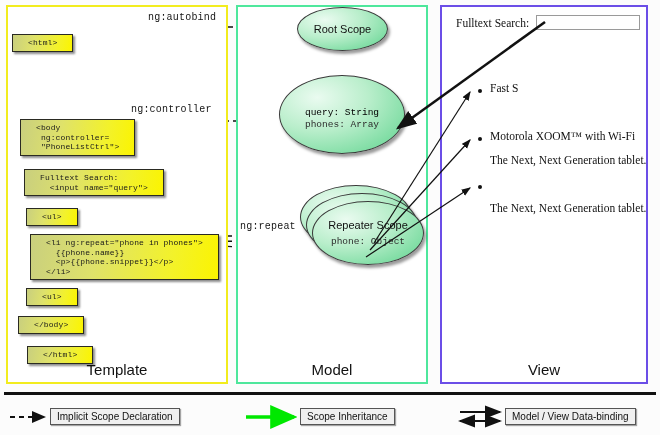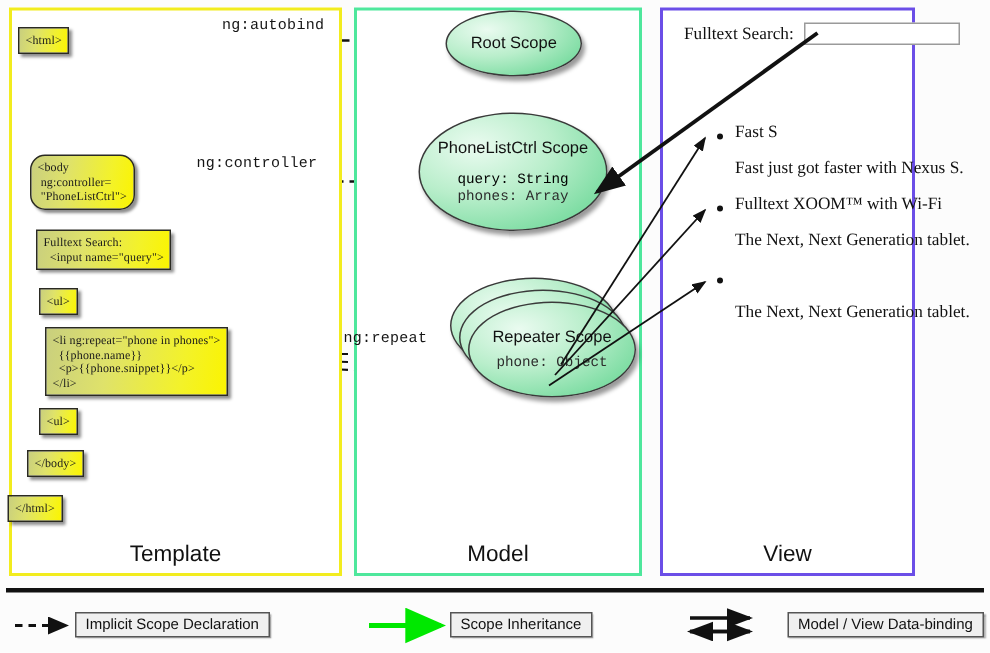--- a/index.html
+++ b/index.html
@@ -5,44 +5,44 @@
   html,body{margin:0;padding:0;background:#ffffff;}
   body{width:660px;height:435px;position:relative;overflow:hidden;
        font-family:"Liberation Sans",sans-serif;}
 
   #stage{position:absolute;left:0;top:0;width:660px;height:435px;background:#fcfcfc;}
 
   
   .col{position:absolute;top:5px;height:379px;background:#ffffff;box-sizing:border-box;}
   #col-template{left:6px;width:222px;border:2px solid #f2ec1e;}
   #col-model{left:236px;width:192px;border:2px solid #4ee79c;}
-  #col-view{left:440px;width:170px;border:2px solid #6b4ee7;}
+  #col-view{left:440px;width:208px;border:2px solid #6b4ee7;}
 
   .col-label{position:absolute;bottom:4px;left:0;width:100%;text-align:center;
              font-size:15px;color:#111;font-family:"Liberation Sans",sans-serif;}
 
   .divider{position:absolute;left:4px;top:392px;width:652px;height:3px;background:#111;}
 
   
   .code-box{position:absolute;box-sizing:border-box;
             border:1px solid #2a2a22;
             background:linear-gradient(100deg,#c9cf7e 0%,#dfe26a 35%,#f3f22a 75%,#fbf400 100%);
             box-shadow:2px 2px 2px rgba(0,0,0,.45);
-            font-family:Liberation Serif, serif;
+            font-family:Liberation Mono, monospace;
             font-size:8px;line-height:9.5px;color:#1a1a1a;
-            padding:3px 4px;white-space:pre;letter-spacing:.1px;}
+            padding:3px 15px;white-space:pre;letter-spacing:.1px;margin-top:16px;}
 
   #b-html{left:12px;top:18px;}
-  #b-body{left:20px;top:103px;border-radius:10px;}
+  #b-body{left:20px;top:103px;}
   #b-search{left:24px;top:153px;}
   #b-ul1{left:26px;top:192px;}
   #b-li{left:30px;top:218px;}
   #b-ul2{left:26px;top:272px;}
   #b-bodyend{left:18px;top:300px;}
-  #b-htmlend{left:5px;top:330px;}
+  #b-htmlend{left:27px;top:330px;}
 
   
   .ell{position:absolute;border:1.5px solid #3a3a3a;border-radius:50%;
        background:radial-gradient(ellipse at 30% 28%,#eafbf0 0%,#b9eecb 42%,#7fdda4 78%,#6ed497 100%);
        box-shadow:2px 3px 3px rgba(0,0,0,.4);
        display:flex;flex-direction:column;align-items:center;justify-content:center;
        text-align:center;color:#111;}
   .ell .t{font-family:"Liberation Sans",sans-serif;font-size:11px;line-height:13px;}
   .ell .m{font-family:"Liberation Mono",monospace;font-size:9.5px;line-height:11.5px;color:#2c2c2c;}
   .ell .m.bold{font-weight:normal;color:#000;}
@@ -59,29 +59,29 @@
   #v-input{position:absolute;left:536px;top:15px;width:104px;height:15px;
            border:1px solid #9a9a9a;background:#fff;box-sizing:border-box;}
   .v-li{position:absolute;font-size:11.5px;}
   .v-bullet{position:absolute;width:4px;height:4px;border-radius:50%;background:#111;}
 
   
   .alabel{position:absolute;font-family:"Liberation Mono",monospace;
           font-size:10px;color:#151515;letter-spacing:.2px;}
   #lbl-autobind{left:148px;top:12px;}
   #lbl-controller{left:131px;top:104px;}
-  #lbl-repeat{left:229px;top:221px;}
+  #lbl-repeat{left:240px;top:221px;}
   .leg-box{position:absolute;top:408px;box-sizing:border-box;
            border:1px solid #555;background:#f0f0f0;
            box-shadow:1px 1px 1px rgba(0,0,0,.35);
            font-size:10px;color:#111;padding:2px 6px;
            font-family:Liberation Sans, sans-serif;white-space:nowrap;}
   #leg1{left:50px;}
   #leg2{left:300px;}
-  #leg3{left:525px;}
+  #leg3{left:505px;}
 
   svg.ov{position:absolute;left:0;top:0;width:660px;height:435px;pointer-events:none;}
   #svg-under{z-index:0;}
   #svg-over{z-index:5;}
 </style>
 </head>
 <body>
 
 <div id="stage">
 
@@ -155,43 +155,40 @@
 
   <div class="ell" id="e-rep3"></div>
   <div class="ell" id="e-rep2"></div>
 
   <div class="ell" id="e-root">
     <div class="t">Root
 Scope</div>
   </div>
 
   <div class="ell" id="e-ctrl">
-    <div class="t">PhoneListCtrl
-Scope</div>
     <div style="height:8px"></div>
     <div class="m bold">query: String</div>
     <div class="m">phones: Array</div>
   </div>
 
   <div class="ell" id="e-rep1">
     <div class="t">Repeater
 Scope</div>
     <div style="height:4px"></div>
     <div class="m">phone: Object</div>
   </div>
 
   <div class="v-serif" id="v-label">Fulltext Search:</div>
   <input id="v-input" type="text" placeholder="" style="">
 
   <div class="v-bullet" style="left:478px;top:89px;"></div>
   <div class="v-serif v-li" style="left:490px;top:82px;">Fast S</div>
-  <div class="v-serif v-li" style="left:490px;top:106px;">Fast just got faster with Nexus S.</div>
 
   <div class="v-bullet" style="left:478px;top:137px;"></div>
-  <div class="v-serif v-li" style="left:490px;top:130px;">Fulltext XOOM™  with Wi-Fi</div>
+  <div class="v-serif v-li" style="left:490px;top:130px;">Motorola XOOM™  with Wi-Fi</div>
   <div class="v-serif v-li" style="left:490px;top:154px;">The Next, Next Generation tablet.</div>
 
   <div class="v-bullet" style="left:478px;top:185px;"></div>
   <div class="v-serif v-li" style="left:490px;top:202px;">The Next, Next Generation tablet.</div>
 
   <svg class="ov" id="svg-over" viewBox="0 0 660 435">
 
     <g>
       <line x1="545" y1="22" x2="398" y2="128" stroke="#111" stroke-width="2.6" marker-end="url(#ah-thin)"></line>
     </g>

